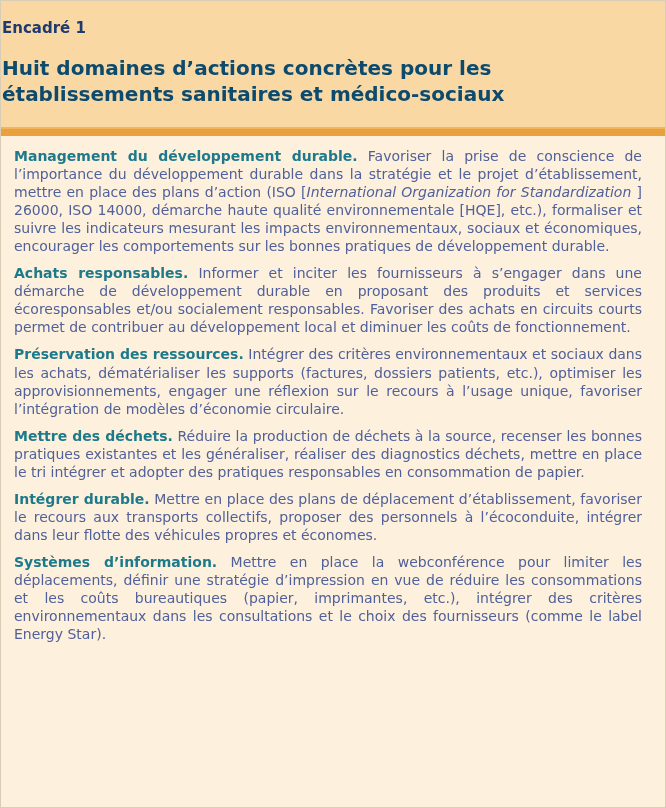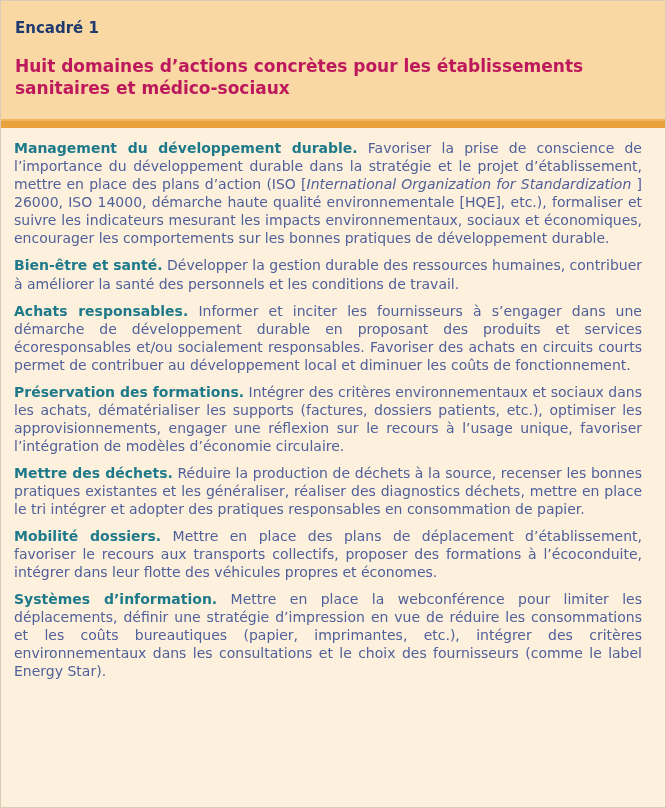--- a/index.html
+++ b/index.html
@@ -11,31 +11,31 @@
     width: 666px;
     height: 808px;
     box-sizing: border-box;
     background: #fdf1dd;
     border: 1px solid #d9cdb8;
     font-family: "DejaVu Sans", "Liberation Sans", sans-serif;
     overflow: hidden;
   }
   .box-header {
     background: #f9d8a4;
-    padding: 14px 14px 14px 14px;
+    padding: 14px 14px 14px 1px;
   }
   .box-label {
     color: #1e3a6e;
     font-size: 15px;
     font-weight: bold;
     margin: 4px 0 18px 0;
   }
   .box-title {
-    color: #be185d;
-    font-size: 17px;
+    color: #0c4a6e;
+    font-size: 20px;
     font-weight: bold;
     line-height: 1.3;
     margin: 0 0 6px 0;
     max-width: 600px;
   }
   .divider {
     height: 7px;
     background: #e9a13e;
     border-top: 2px solid #f2b45c;
   }
@@ -67,26 +67,25 @@
     <h1 class="box-title">Huit domaines d’actions concrètes pour les établissements sanitaires et médico-sociaux</h1>
   </header>
 
   <div class="divider"></div>
 
   <main class="box-body">
 
     <p class="domain-paragraph"><strong class="domain-heading">Management du développement durable.</strong><span> Favoriser la prise de conscience de l’importance du développement durable dans la stratégie et le projet d’établissement, mettre en place des plans d’action (ISO [</span><em class="italic-term">International Organization for Standardization</em><span> ] 26000, ISO 14000, démarche haute qualité environnementale [HQE], etc.), formaliser et suivre les indicateurs mesurant les impacts environnementaux, sociaux et économiques, encourager les comportements sur les bonnes pratiques de développement durable.</span></p>
 
 
-    <p class="domain-paragraph"><strong class="domain-heading">Bien-être et santé.</strong><span> Développer la gestion durable des ressources humaines, contribuer à améliorer la santé des personnels et les conditions de travail.</span></p>
 
     <p class="domain-paragraph"><strong class="domain-heading">Achats responsables.</strong><span> Informer et inciter les fournisseurs à s’engager dans une démarche de développement durable en proposant des produits et services écoresponsables et/ou socialement responsables. Favoriser des achats en circuits courts permet de contribuer au développement local et diminuer les coûts de fonctionnement.</span></p>
 
-    <p class="domain-paragraph"><strong class="domain-heading">Préservation des formations.</strong><span> Intégrer des critères environnementaux et sociaux dans les achats, dématérialiser les supports (factures, dossiers patients, etc.), optimiser les approvisionnements, engager une réflexion sur le recours à l’usage unique, favoriser l’intégration de modèles d’économie circulaire.</span></p>
+    <p class="domain-paragraph"><strong class="domain-heading">Préservation des ressources.</strong><span> Intégrer des critères environnementaux et sociaux dans les achats, dématérialiser les supports (factures, dossiers patients, etc.), optimiser les approvisionnements, engager une réflexion sur le recours à l’usage unique, favoriser l’intégration de modèles d’économie circulaire.</span></p>
 
     <p class="domain-paragraph"><strong class="domain-heading">Mettre des déchets.</strong><span> Réduire la production de déchets à la source, recenser les bonnes pratiques existantes et les généraliser, réaliser des diagnostics déchets, mettre en place le tri intégrer et adopter des pratiques responsables en consommation de papier.</span></p>
 
-    <p class="domain-paragraph"><strong class="domain-heading">Mobilité dossiers.</strong><span> Mettre en place des plans de déplacement d’établissement, favoriser le recours aux transports collectifs, proposer des formations à l’écoconduite, intégrer dans leur flotte des véhicules propres et économes.</span></p>
+    <p class="domain-paragraph"><strong class="domain-heading">Intégrer durable.</strong><span> Mettre en place des plans de déplacement d’établissement, favoriser le recours aux transports collectifs, proposer des personnels à l’écoconduite, intégrer dans leur flotte des véhicules propres et économes.</span></p>
 
     <p class="domain-paragraph"><strong class="domain-heading">Systèmes d’information.</strong><span> Mettre en place la webconférence pour limiter les déplacements, définir une stratégie d’impression en vue de réduire les consommations et les coûts bureautiques (papier, imprimantes, etc.), intégrer des critères environnementaux dans les consultations et le choix des fournisseurs (comme le label Energy Star).</span></p>
 
   </main>
 </div>
 
 </body></html>

